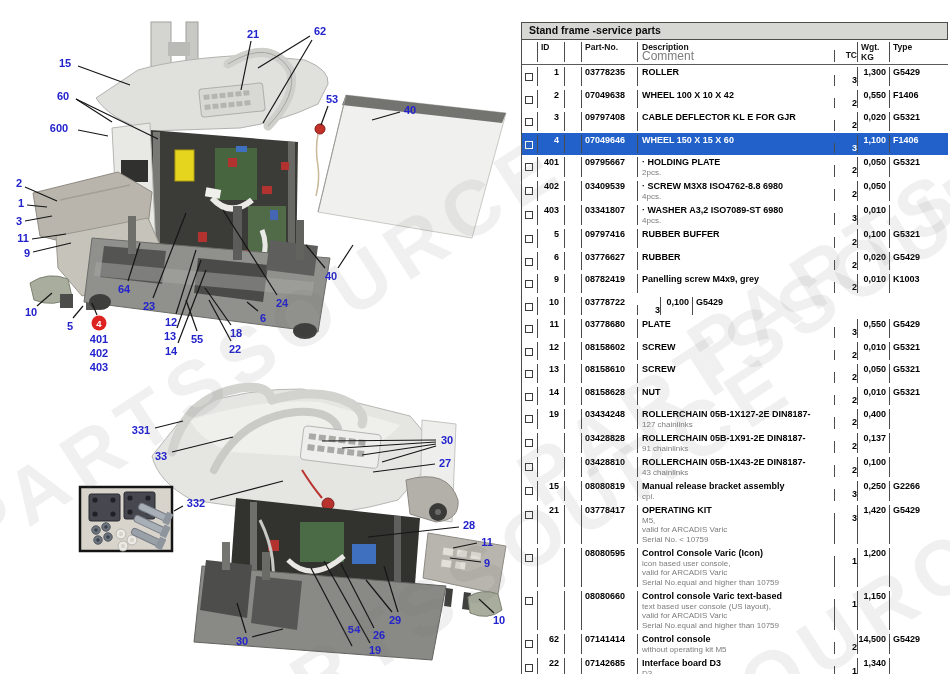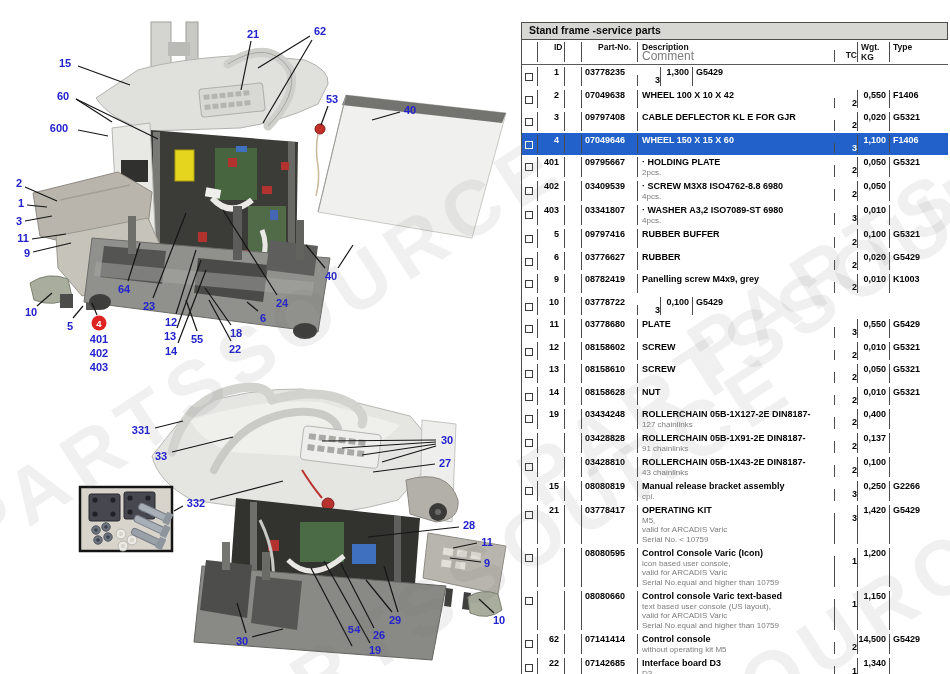--- a/index.html
+++ b/index.html
@@ -29,21 +29,21 @@
   .c-check{width:15px;flex:none;}
   .c-id{width:27px;flex:none;border-left:1px solid #4b4b4b;}
   .c-gap{width:17px;flex:none;border-left:1px solid #4b4b4b;}
   .c-part{width:56px;flex:none;border-left:1px solid #4b4b4b;padding-left:3px;}
   .c-desc{width:197px;flex:none;border-left:1px solid #4b4b4b;padding-left:4px;}
   .c-tc{width:23px;flex:none;border-left:1px solid #4b4b4b;text-align:right;margin-top:8px;}
   .c-wgt{width:32px;flex:none;border-left:1px solid #4b4b4b;text-align:right;padding-right:3px;}
   .c-type{width:60px;flex:none;border-left:1px solid #4b4b4b;padding-left:3px;}
   .thead .hl1{font-size:8.5px;font-weight:bold;color:#111;line-height:10px;}
   .thead .hl2{font-size:12px;font-weight:normal;color:#7c7c7c;line-height:9px;}
-  .thead .c-id,.thead .c-part{padding-left:16px;}
+  .thead .c-id,.thead .c-part{padding-left:3px;}
   .thead .c-wgt{text-align:left;padding-left:3px;}
   .row{padding:2px 0;}
   .row .c-id{font-size:9px;font-weight:bold;text-align:right;padding-right:5px;line-height:10.5px;}
   .row .c-part,.row .c-tc,.row .c-wgt,.row .c-type{font-size:9px;font-weight:bold;line-height:10.5px;}
   .dline{font-size:9px;font-weight:bold;line-height:10.5px;}
   .cline{font-size:8px;font-weight:normal;color:#7c7c7c;line-height:9.5px;}
   .cbx{width:6px;height:6px;border:1px solid #3c3c3c;background:#fff;display:inline-block;margin:1px 0 0 3px;}
   .row.hl{background:#2261c9;color:#fff;}
   .row.hl .cbx{border-color:#fff;background:transparent;}
 </style>
@@ -337,20 +337,23 @@
           <div class="hl1">KG</div>
         </div>
         <div class="cell c-type hl1">Type</div>
       </div>
       <div id="tbody">
           <div class="row">
             <div class="cell c-check"><span class="cbx"></span></div>
             <div class="cell c-id">1</div>
             <div class="cell c-gap"></div>
             <div class="cell c-part">03778235</div>
+            <div class="cell c-desc">
+              <div class="dline">ROLLER</div>
+            </div>
             <div class="cell c-tc">3</div>
             <div class="cell c-wgt">1,300</div>
             <div class="cell c-type">G5429</div>
           </div>
           <div class="row">
             <div class="cell c-check"><span class="cbx"></span></div>
             <div class="cell c-id">2</div>
             <div class="cell c-gap"></div>
             <div class="cell c-part">07049638</div>
             <div class="cell c-desc">

